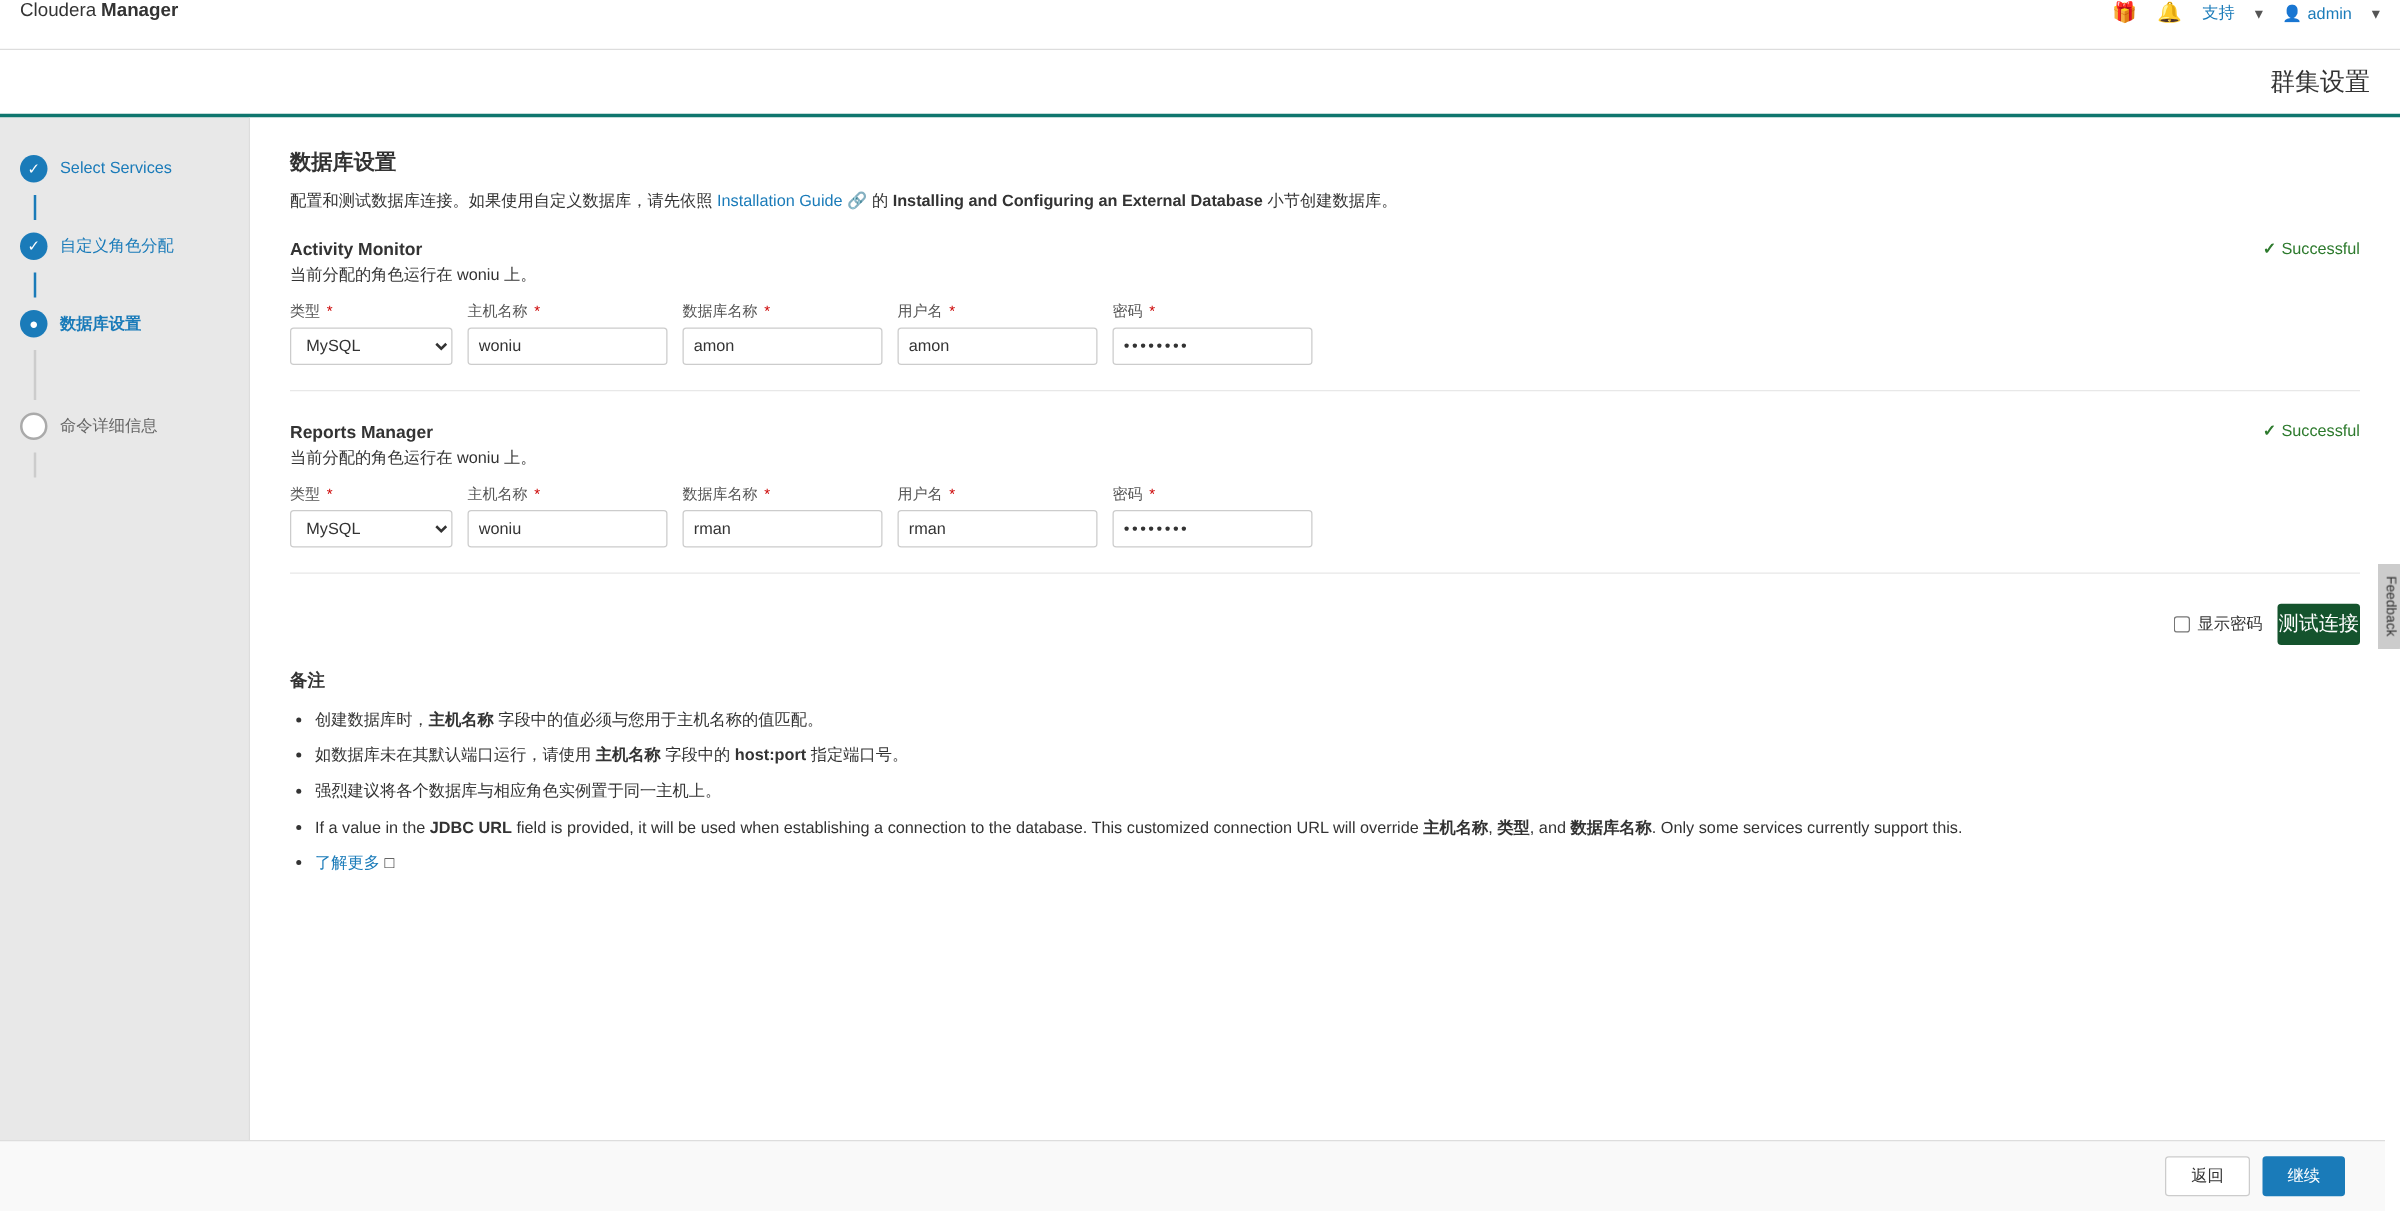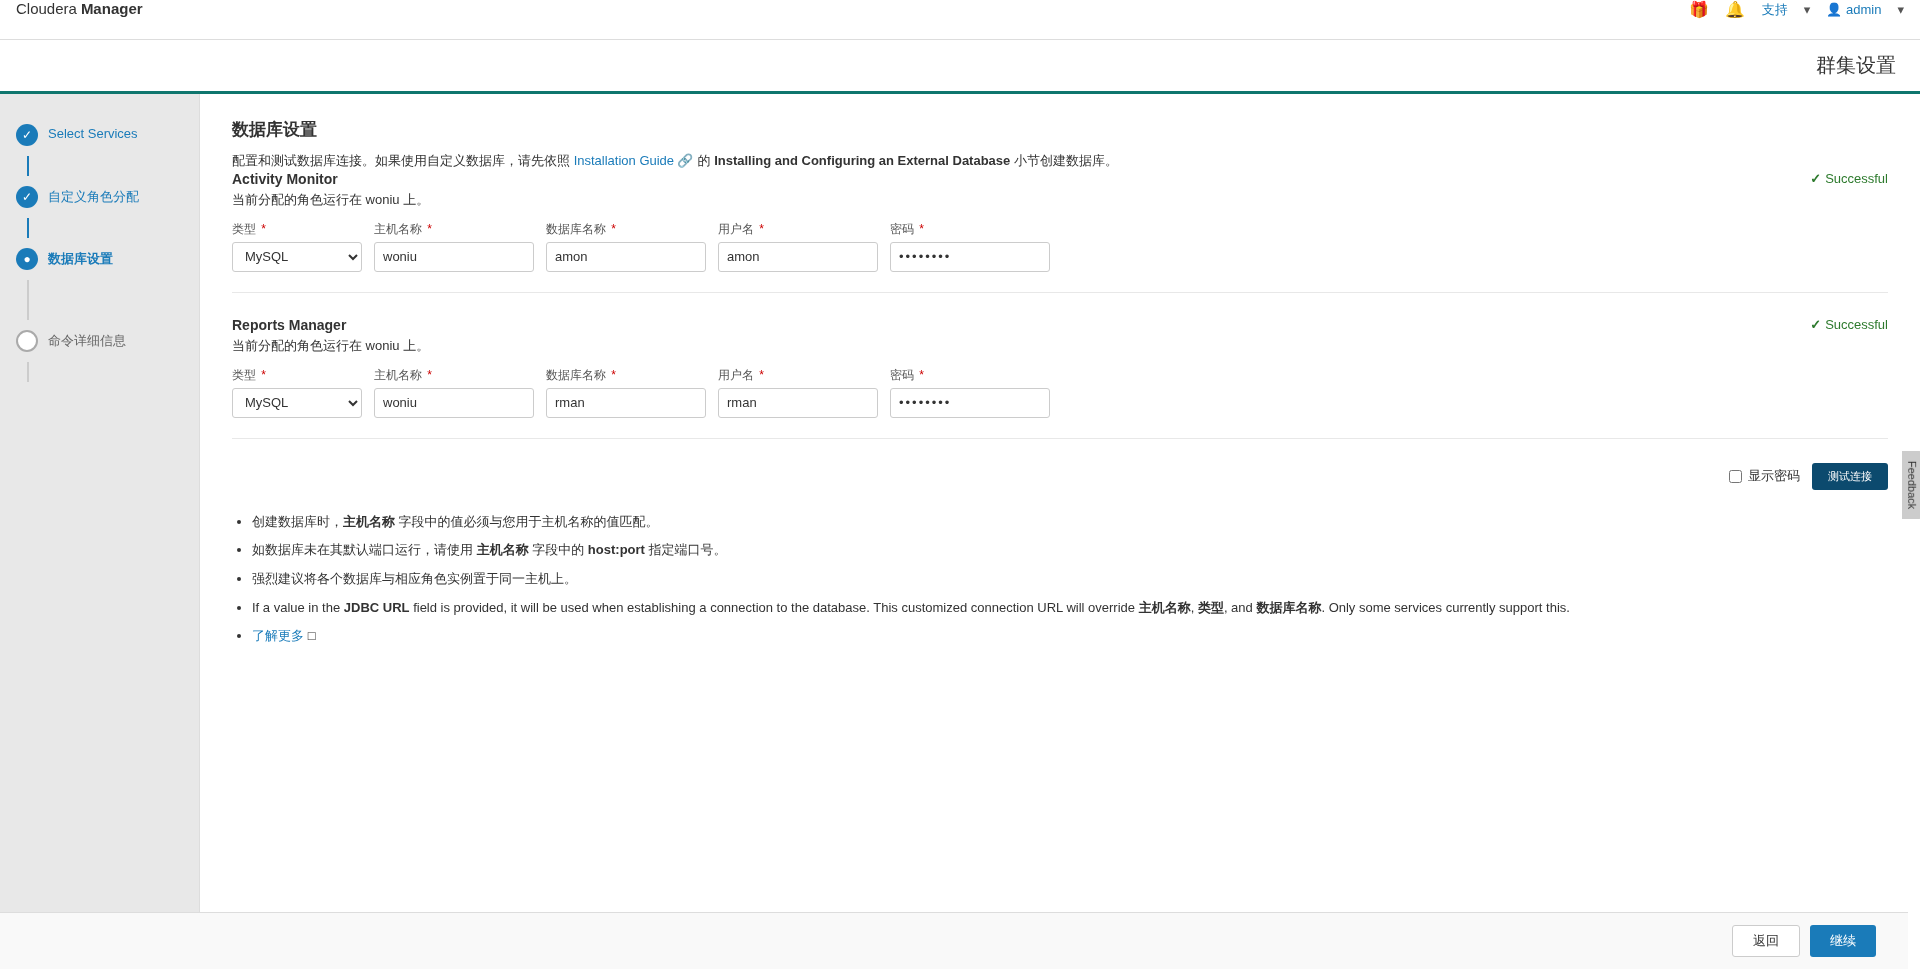--- a/index.html
+++ b/index.html
@@ -127,20 +127,21 @@
 
     .section-title {
       font-size: 17px;
       font-weight: 600;
       margin-bottom: 10px;
       color: #333;
     }
     .section-desc {
       font-size: 13px;
       color: #333;
+      margin-bottom: 20px;
       line-height: 1.5;
     }
     .section-desc a { color: #1a7bb9; text-decoration: none; }
 
     
     .db-section {
       margin-bottom: 24px;
       border-bottom: 1px solid #e8e8e8;
       padding-bottom: 20px;
     }
@@ -236,26 +237,26 @@
     }
     .show-password-check {
       display: flex;
       align-items: center;
       gap: 6px;
       font-size: 13px;
       color: #333;
     }
     .show-password-check input { cursor: pointer; }
     .btn-test {
-      background: #0c4a6e;
+      background: #14532d;
       color: #fff;
       border: none;
       border-radius: 3px;
-      padding: 6px 16px;
-      font-size: 11px;
+      padding: 6px 1px;
+      font-size: 16px;
       cursor: pointer;
     }
 
     
     .bottom-bar {
       background: #f9f9f9;
       border-top: 1px solid #ddd;
       padding: 12px 32px;
       display: flex;
       justify-content: flex-end;
@@ -471,20 +472,21 @@
 
     <div class="action-row">
       <div class="show-password-check">
         <input type="checkbox" id="show-pw" style="">
         <label for="show-pw">显示密码</label>
       </div>
       <button class="btn-test">测试连接</button>
     </div>
 
     <div class="notes-section">
+      <div class="notes-title">备注</div>
       <ul class="notes-list">
         <li>
           创建数据库时，<strong>主机名称</strong> 字段中的值必须与您用于主机名称的值匹配。
         </li>
         <li>
           如数据库未在其默认端口运行，请使用 <strong>主机名称</strong> 字段中的 <strong>host:port</strong> 指定端口号。
         </li>
         <li>
           强烈建议将各个数据库与相应角色实例置于同一主机上。
         </li>

